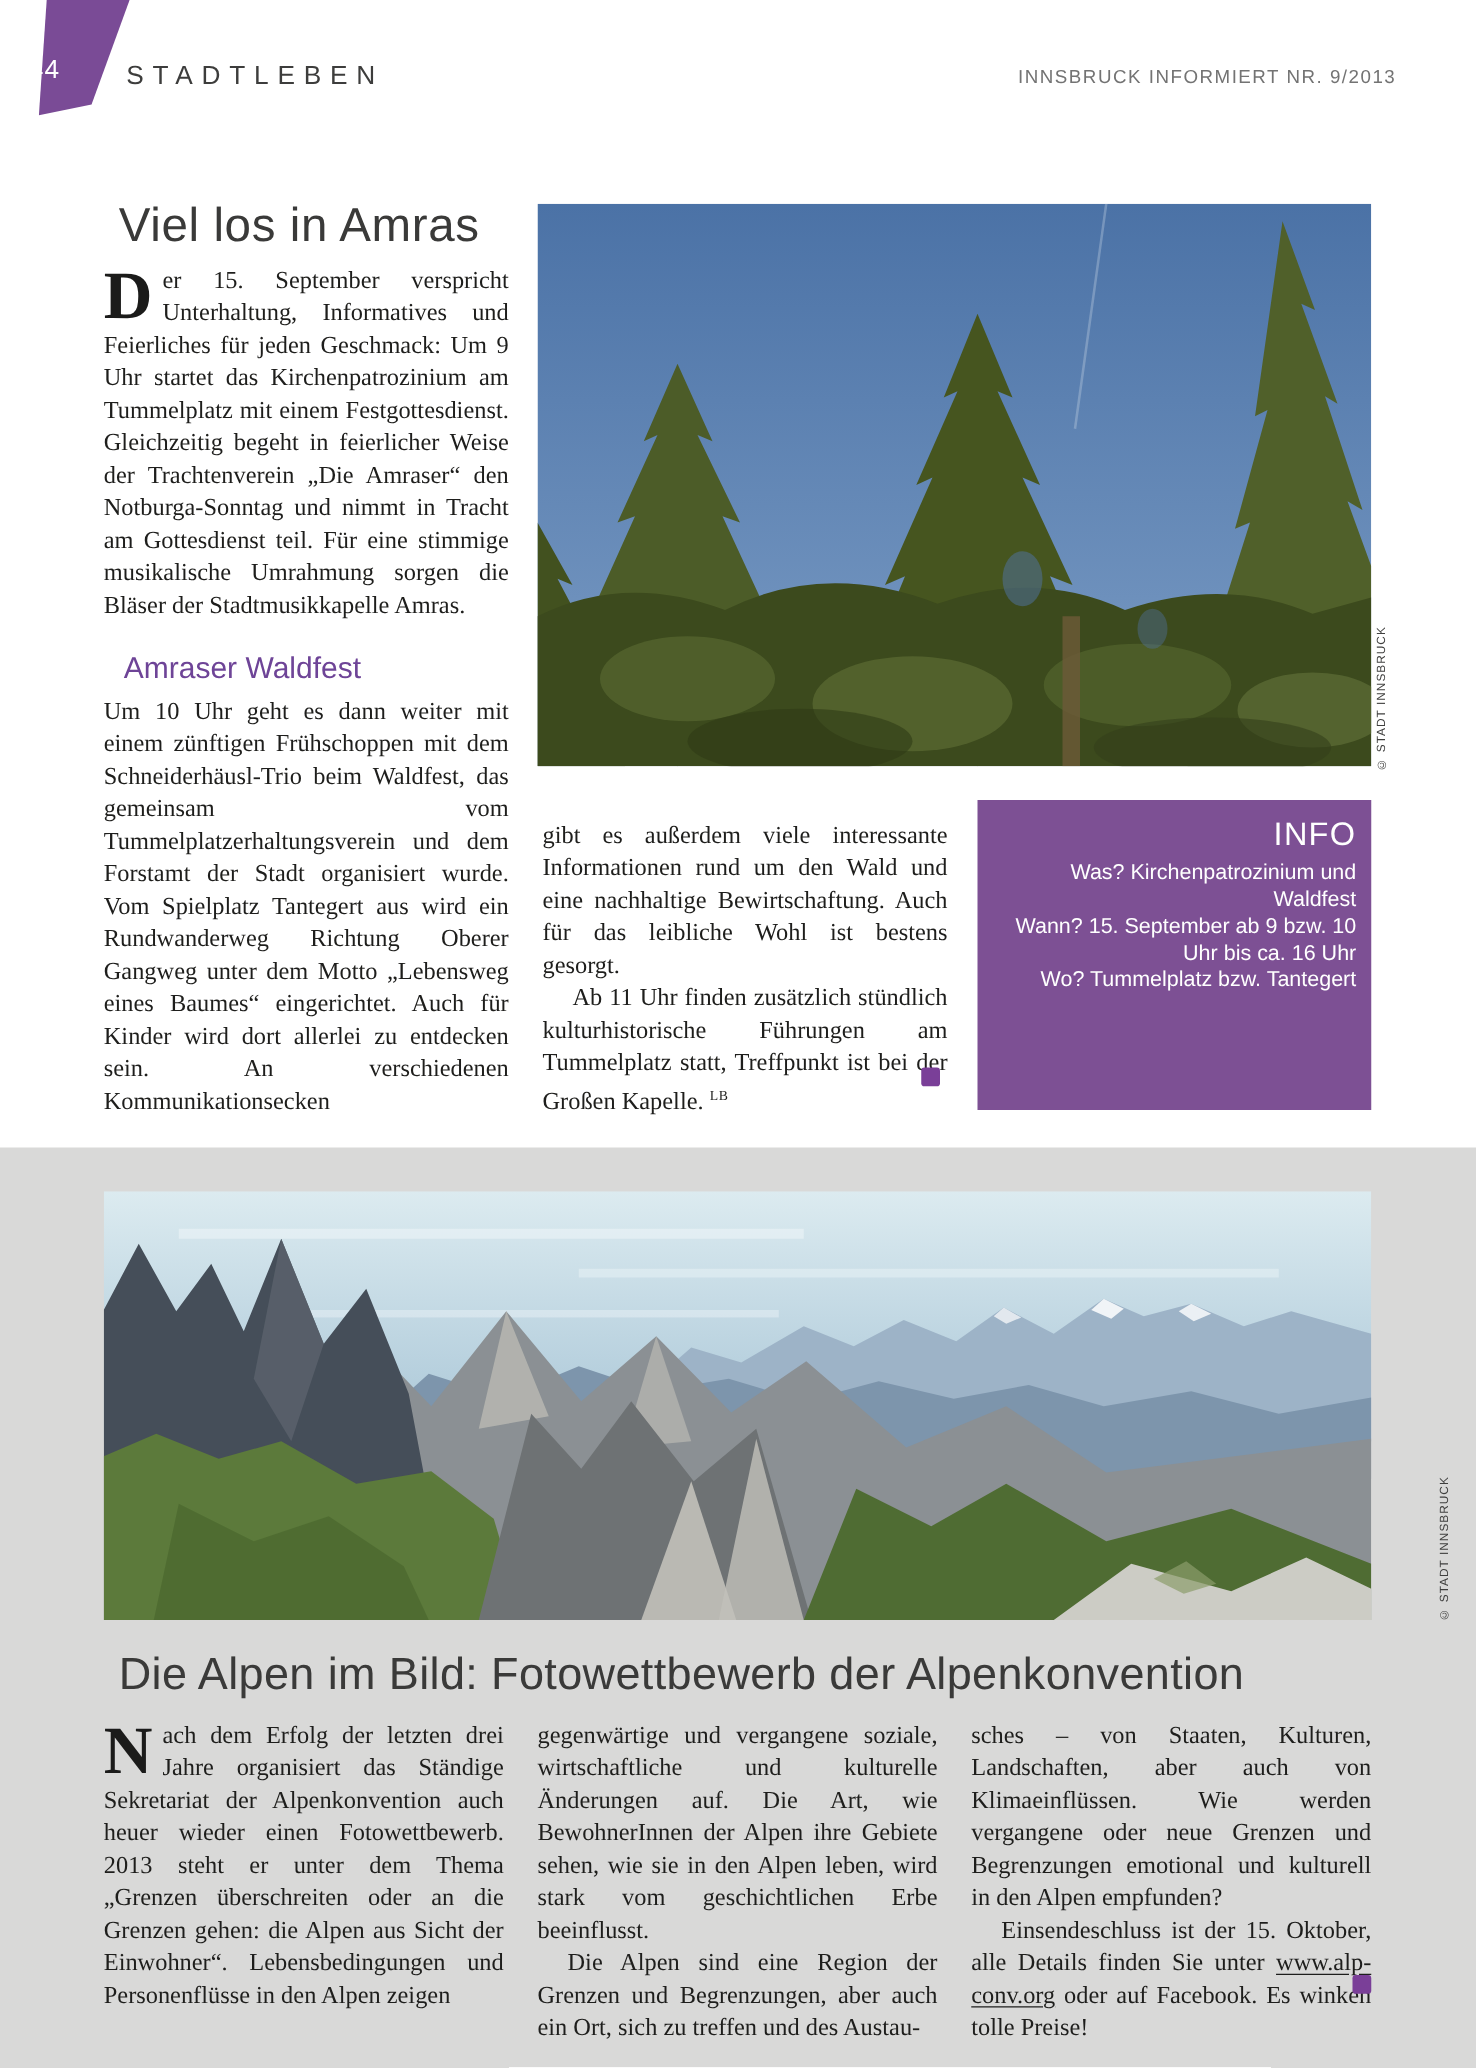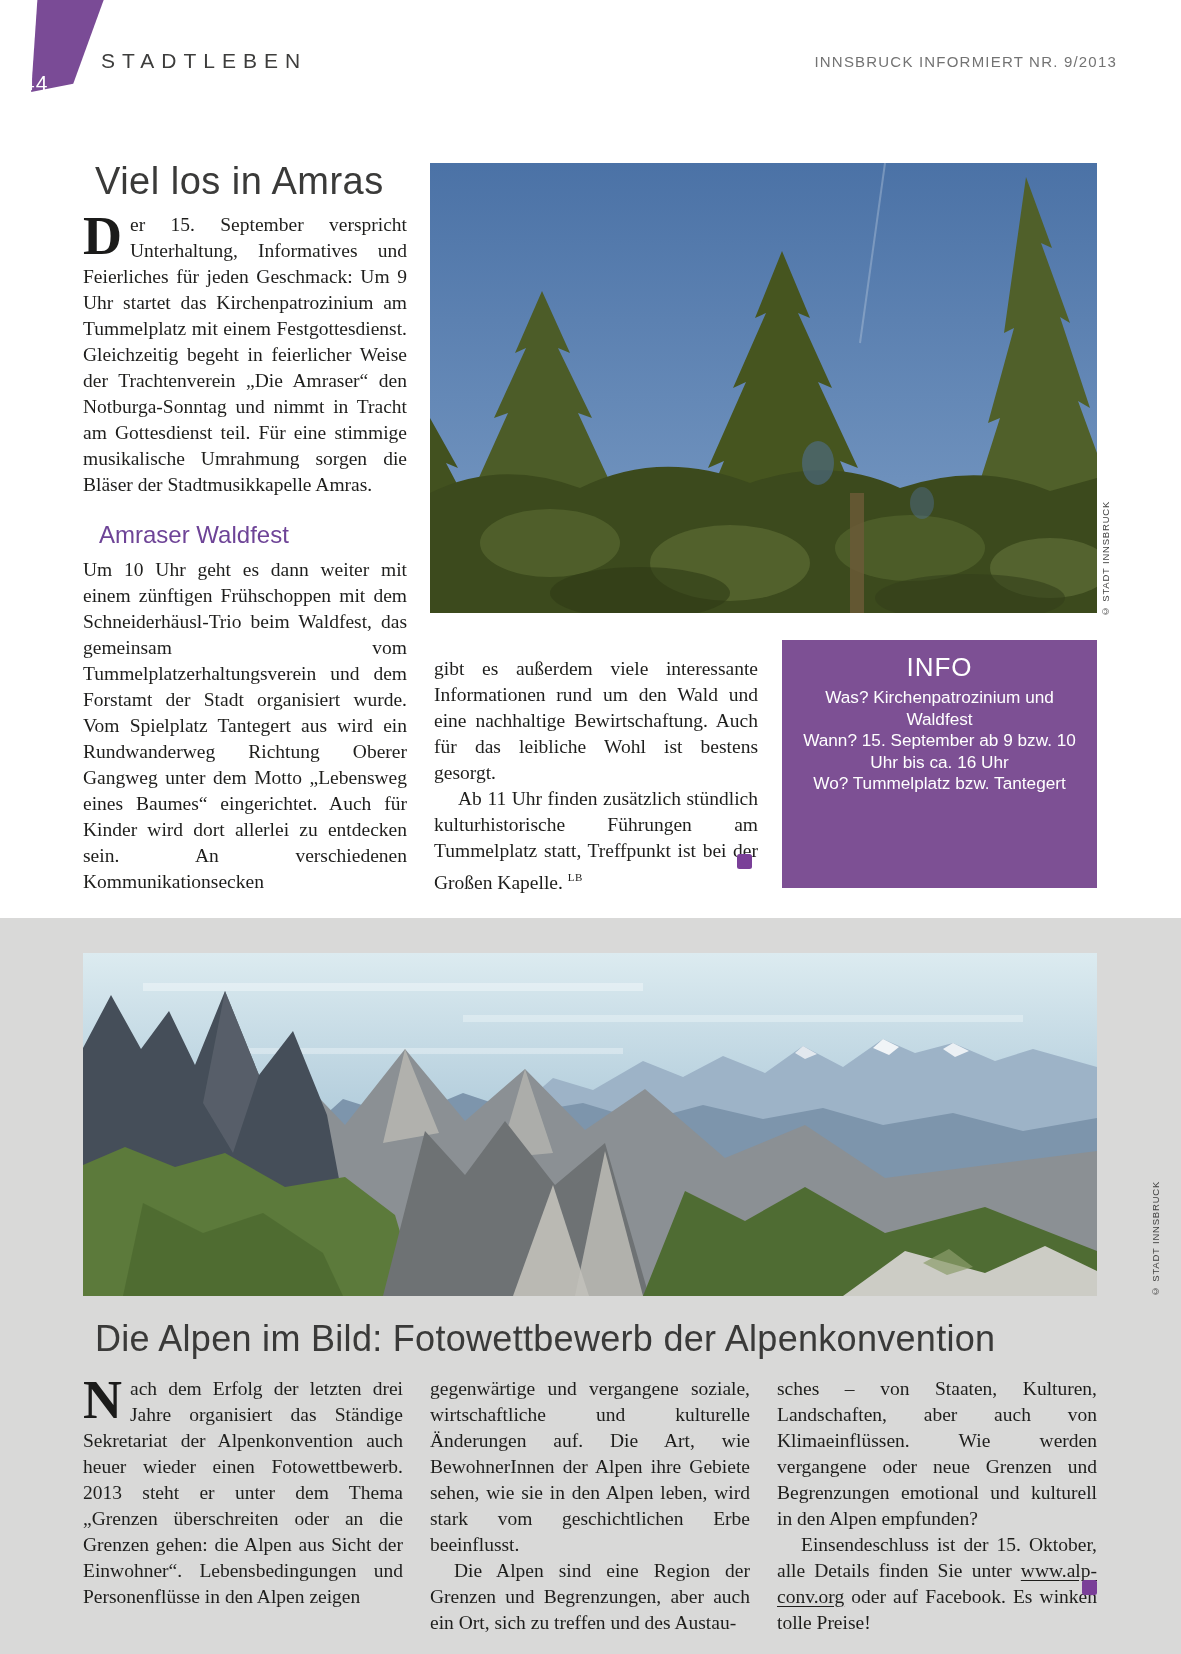--- a/index.html
+++ b/index.html
@@ -10,21 +10,21 @@
     -webkit-font-smoothing:antialiased;
   }
   
   .badge{
     position:absolute; left:28px; top:0; width:78px; height:94px;
     background:#7a4b96;
     clip-path:polygon(12% 0, 97% 0, 58% 89%, 4% 98%);
   }
   .badge-num{
     position:absolute; left:23px; top:44px;
-    color:#fff; font-size:21px; letter-spacing:1px;margin-top:27px;
+    color:#fff; font-size:21px; letter-spacing:1px;
   }
   .section-title{
     position:absolute; left:101px; top:49px;
     font-size:21px; letter-spacing:7px; color:#3d3d3c; font-weight:400;
   }
   .issue{
     position:absolute; right:64px; top:53px;
     font-size:15px; letter-spacing:1.2px; color:#737373;
   }
   
@@ -62,21 +62,21 @@
   .mountain-photo{position:absolute; left:83px; top:953px; width:1014px; height:343px;}
   .photo-credit{
     position:absolute; writing-mode:vertical-rl; transform:rotate(180deg);
     font-size:9.5px; letter-spacing:.8px; color:#3f3f3e; white-space:nowrap;
   }
   .credit1{left:1100px; top:499px; height:118px;}
   .credit2{left:1150px; top:1203px; height:94px;}
   
   .info-box{
     position:absolute; left:782px; top:640px; width:315px; height:248px;
-    background:#7d5094; color:#ffffff; text-align:center;
+    background:#7d5094; color:#ffffff; text-align:right;
     box-sizing:border-box; padding:10px 12px 0 12px;
   }
   .info-title{font-size:26px; font-weight:400; letter-spacing:1px; margin:2px 0 4px 0;}
   .info-line{font-size:17.2px; line-height:21.5px;}
   .info-line b{font-weight:normal;margin-top:45px;}
   
   .gray-band{
     position:absolute; left:0; top:918px; width:1181px; height:736px;
     background:#d9d9d8;
   }

